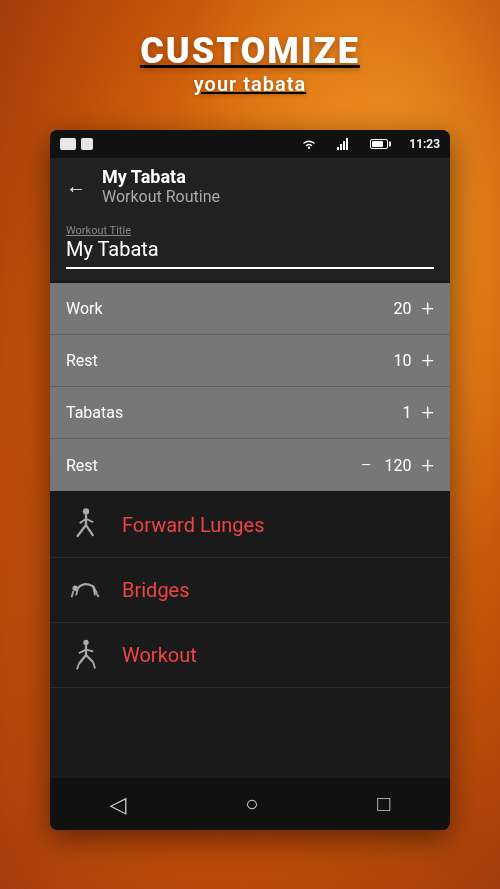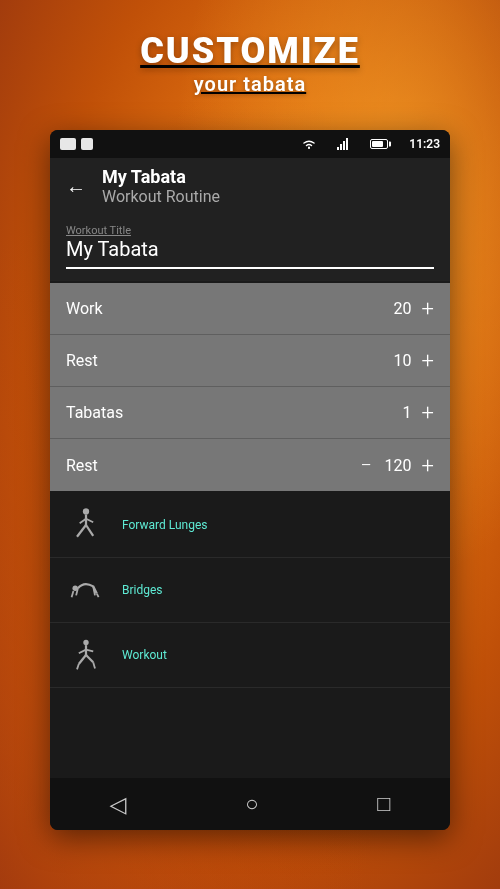--- a/index.html
+++ b/index.html
@@ -239,22 +239,22 @@
     }
     .exercise-icon {
       width: 40px;
       height: 40px;
       flex-shrink: 0;
       display: flex;
       align-items: center;
       justify-content: center;
     }
     .exercise-name {
-      color: #5eead4;
-      font-size: 12px;
+      color: #ef4444;
+      font-size: 20px;
     }
 
     
     .nav-bar {
       position: absolute;
       bottom: 0;
       left: 0;
       width: 400px;
       height: 52px;
       background: #111;

